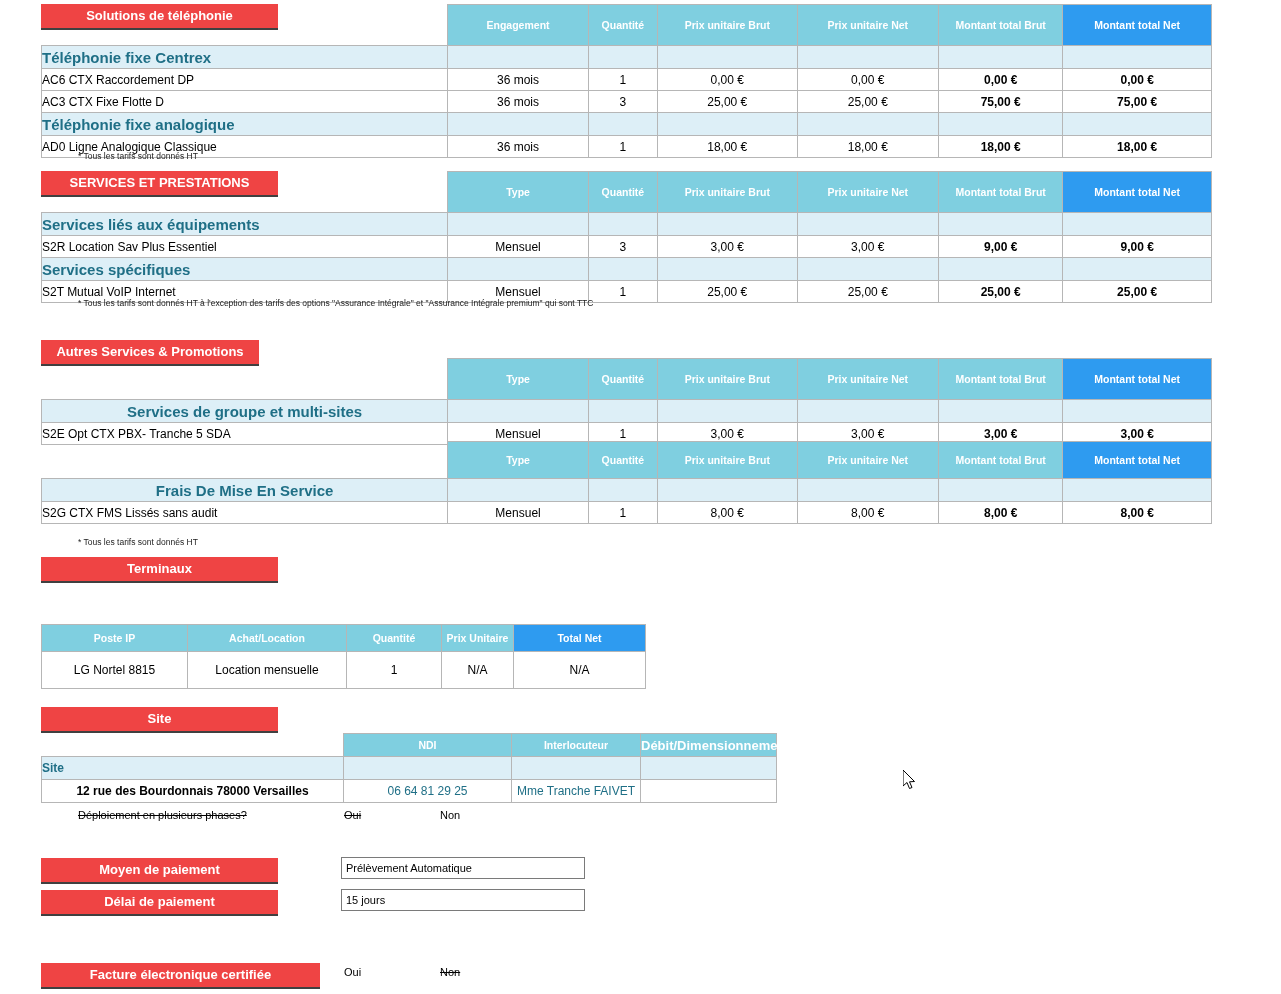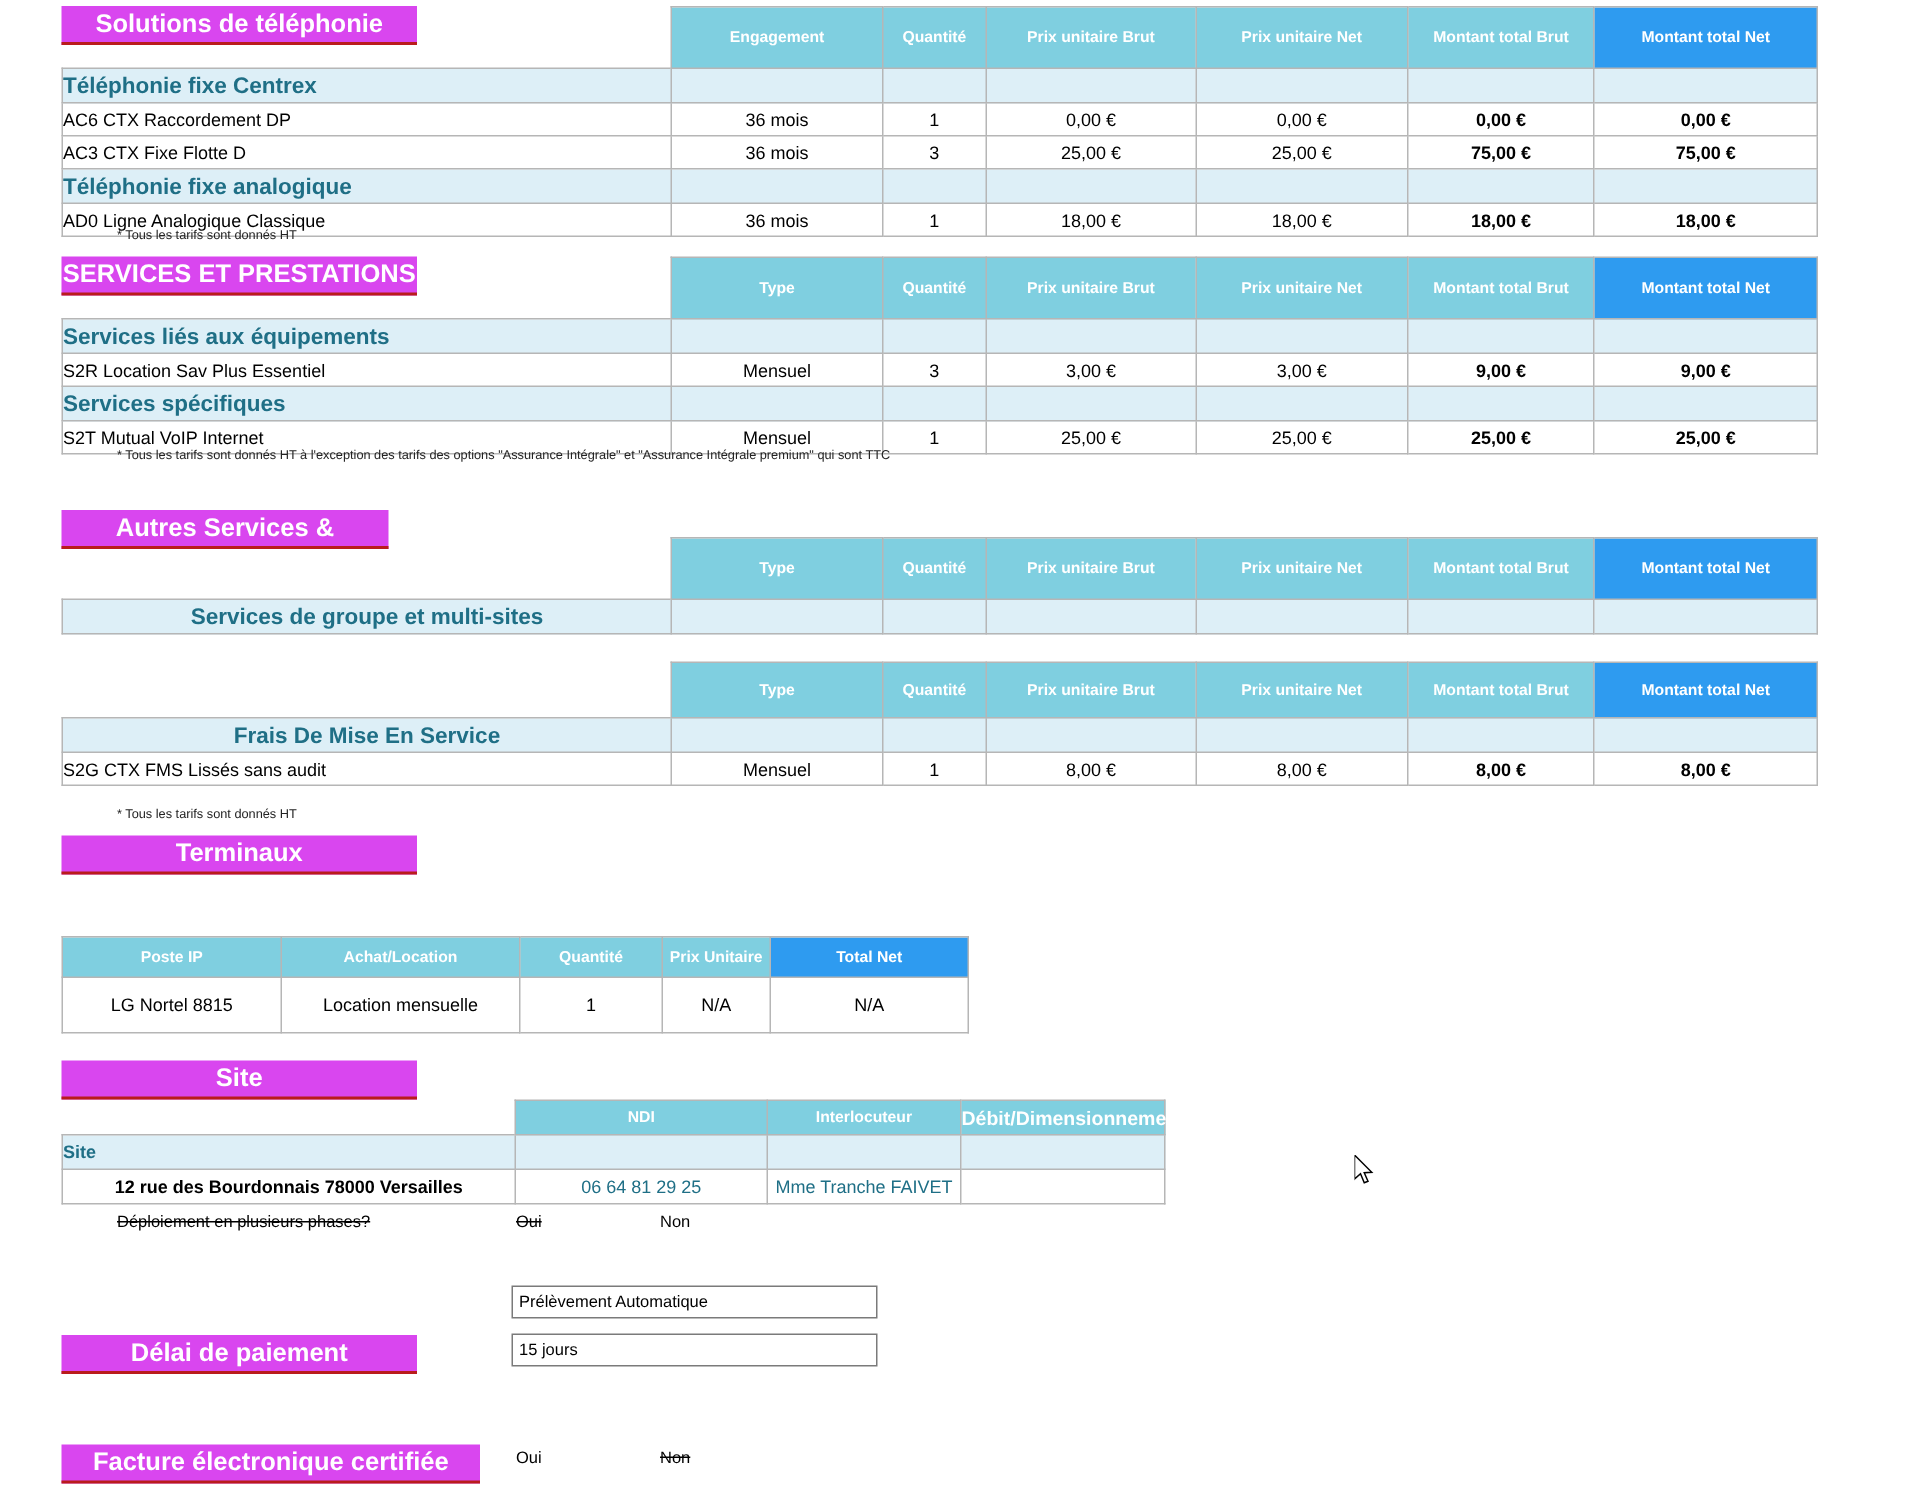--- a/index.html
+++ b/index.html
@@ -7,22 +7,22 @@
     width:1281px;height:994px;background:#ffffff;
     font-family:"Liberation Sans", sans-serif;
     font-size:12px;color:#000;
     position:relative;overflow:hidden;
   }
   .page{position:relative;width:1281px;height:994px;}
 
   
   .sec-tab{
     position:absolute;height:24px;line-height:24px;
-    background:#d946ef;color:#ffffff;font-weight:bold;font-size:17px;
-    text-align:center;border-bottom:2px solid #b91c1c;
+    background:#ef4444;color:#ffffff;font-weight:bold;font-size:13px;
+    text-align:center;border-bottom:2px solid #404040;
   }
   .tbl{position:absolute;border-collapse:collapse;table-layout:fixed;}
   .tbl td,.tbl th{border:1px solid #b6b6b6;padding:0;margin:0;}
   .hdr{
     background:#7fcfe0;color:#ffffff;font-weight:bold;font-size:10.5px;
     text-align:center;height:40px;
   }
   .hdr.blue{background:#2e9bf0;}
   .grp{
     background:#ddeff7;color:#1f6f86;font-weight:bold;font-size:15px;
@@ -206,20 +206,29 @@
     </tr>
     <tr>
       <td class="grp center">Services de groupe et multi-sites</td>
       <td class="grp"></td>
           <td class="grp"></td>
           <td class="grp"></td>
           <td class="grp"></td>
           <td class="grp"></td>
           <td class="grp"></td>
     </tr>
+    <tr>
+      <td class="lbl">S2E Opt CTX PBX- Tranche 5 SDA</td>
+      <td class="ctr">Mensuel</td>
+      <td class="ctr">1</td>
+      <td class="ctr">3,00 €</td>
+      <td class="ctr">3,00 €</td>
+      <td class="ctr bold">3,00 €</td>
+      <td class="ctr bold">3,00 €</td>
+    </tr>
   </tbody>
     </table>
 
   <table class="tbl" style="left:41px;top:441px;width:1171px;">
     <colgroup>
       <col style="width:399px">
         <col style="width:138px">
         <col style="width:68px">
       <col style="width:137px">
         <col style="width:139px">
@@ -315,20 +324,21 @@
       <td class="ctr link" style="height:22px;">Mme Tranche FAIVET</td>
       <td class="ctr" style="height:22px;"></td>
     </tr>
   </tbody>
     </table>
 
   <div class="plain strike" style="left:78px;top:809px;">Déploiement en plusieurs phases?</div>
   <div class="plain strike" style="left:344px;top:809px;">Oui</div>
   <div class="plain" style="left:440px;top:809px;">Non</div>
 
+  <div class="sec-tab" style="left:41px;top:858px;width:237px;">Moyen de paiement</div>
   <div class="fld" style="left:341px;top:857px;width:234px;">Prélèvement  Automatique</div>
 
   <div class="sec-tab" style="left:41px;top:890px;width:237px;">Délai de paiement</div>
   <div class="fld" style="left:341px;top:889px;width:234px;">15 jours</div>
 
   <div class="sec-tab" style="left:41px;top:963px;width:279px;">Facture électronique certifiée</div>
   <div class="plain" style="left:344px;top:966px;">Oui</div>
   <div class="plain strike" style="left:440px;top:966px;">Non</div>
 
   <div class="cursor" style="left:903px;top:770px;">

